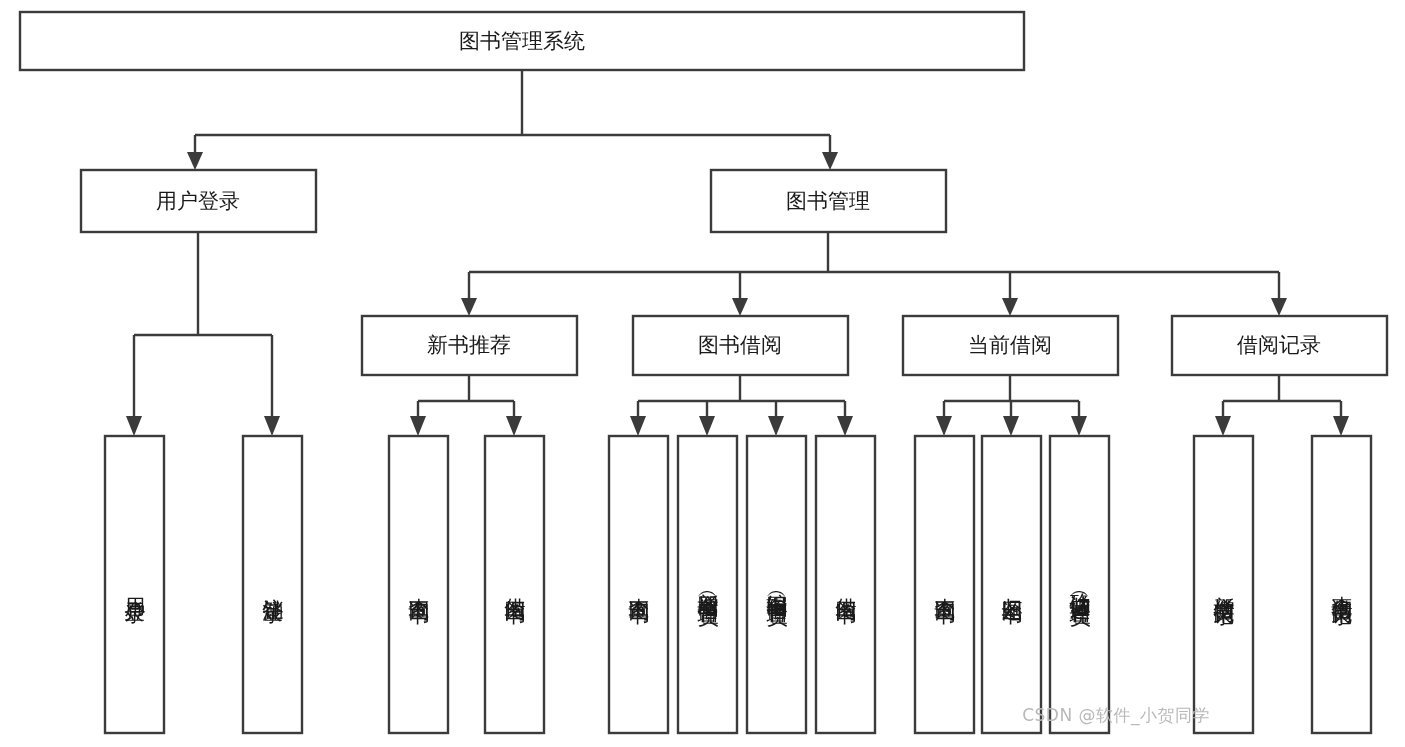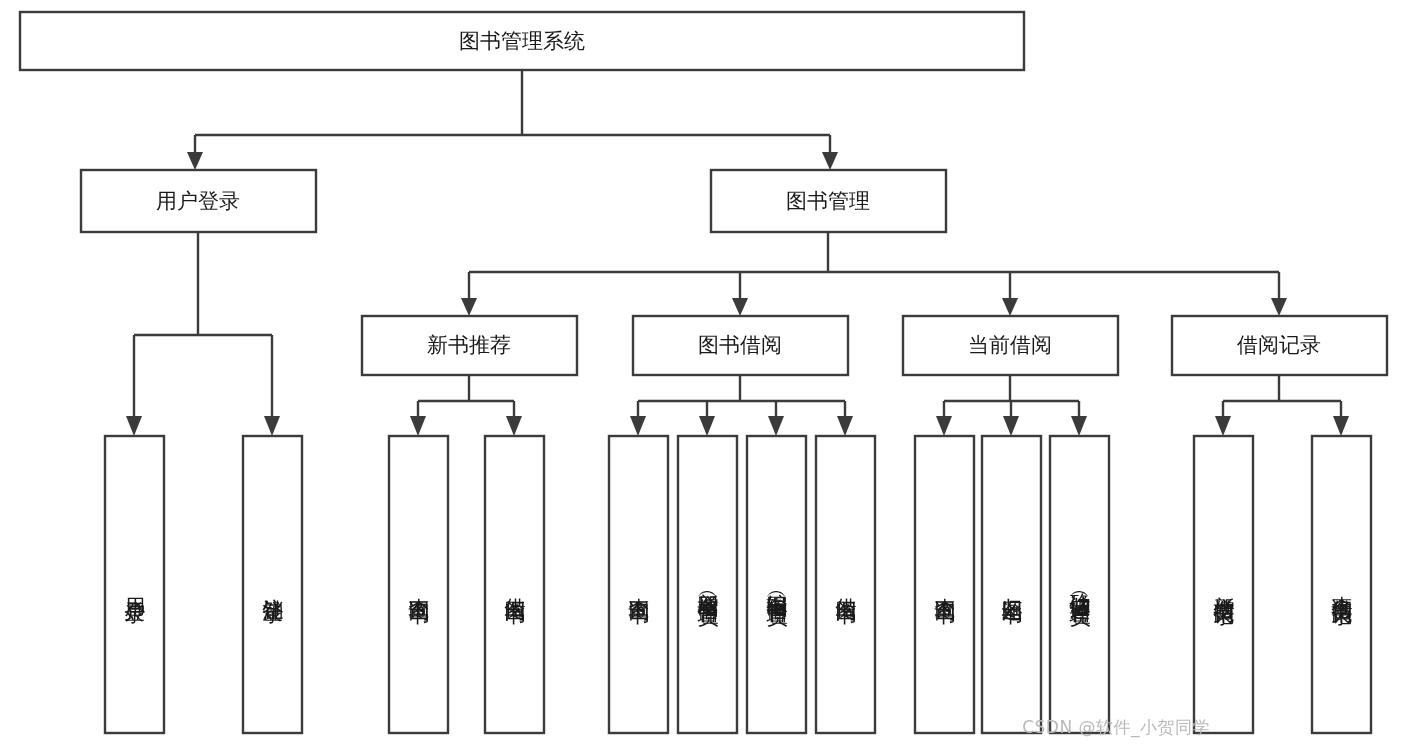--- a/index.html
+++ b/index.html
@@ -62,21 +62,21 @@
     font-size: 21px;
     color: #1a1a1a;
     letter-spacing: 2px;
     line-height: 1;
     white-space: nowrap;
     pointer-events: none;
   }
   .watermark {
     position: absolute;
     right: 6px;
-    bottom: 8px;
+    bottom: 20px;
     font-family: "DejaVu Sans", "Liberation Sans", sans-serif;
     font-size: 17px;
     color: #b9b9b9;
     white-space: nowrap;
     letter-spacing: 0.5px;
   }
 </style>
 </head>
 <body>
 

